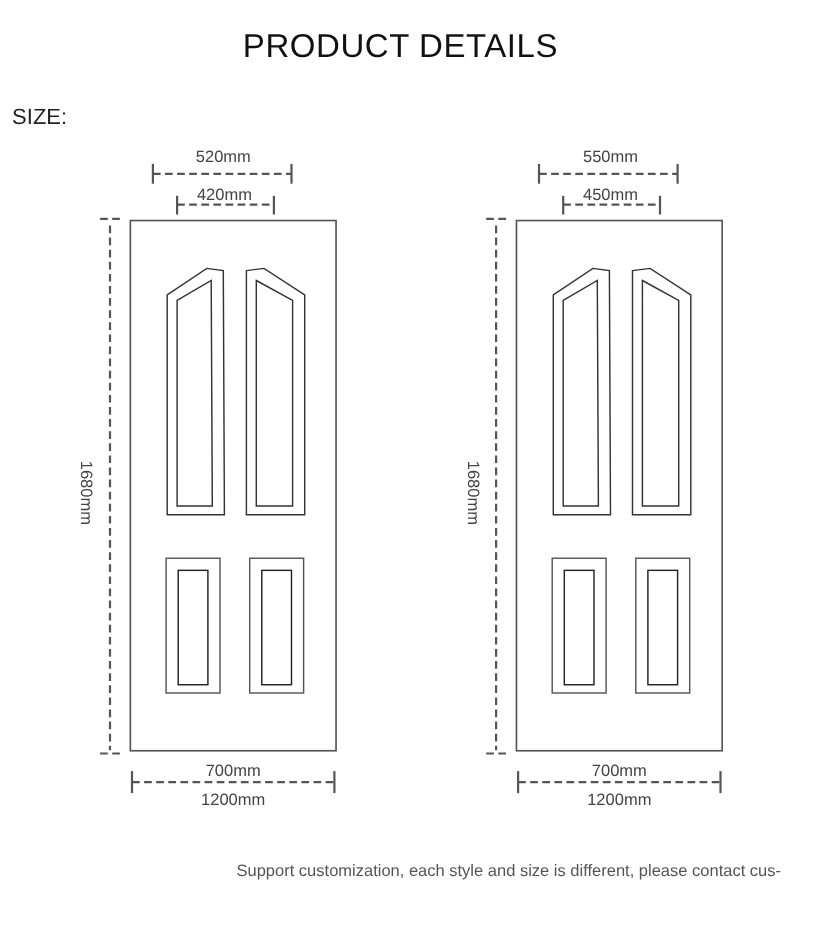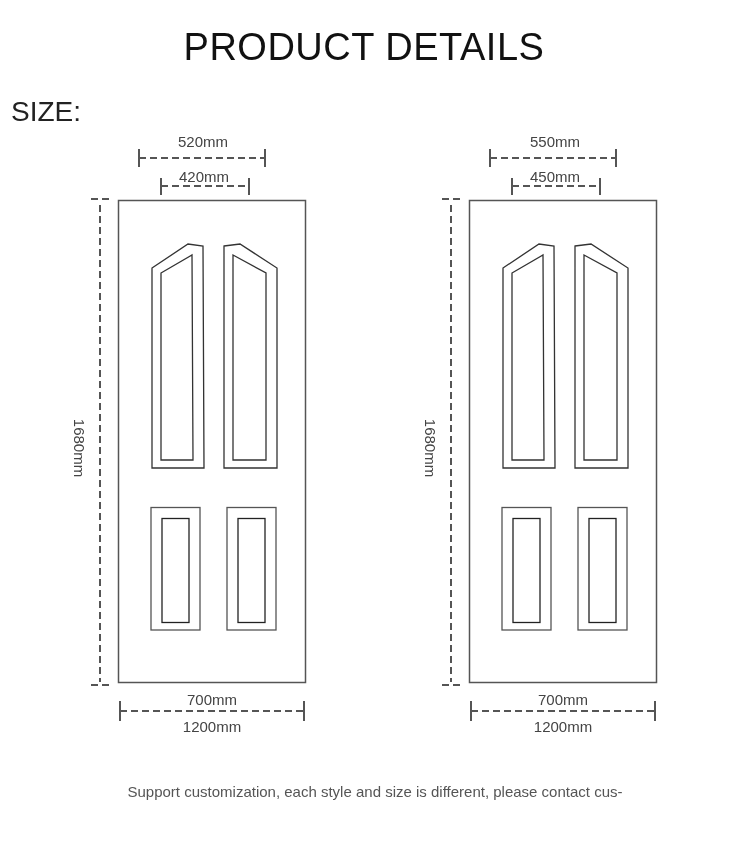--- a/index.html
+++ b/index.html
@@ -1,21 +1,21 @@
 <!DOCTYPE html>
 <html><head>
 <meta charset="utf-8">
 <style>
   html, body { margin: 0; padding: 0; background: #ffffff; }
   body { width: 750px; height: 859px; position: relative; overflow: hidden; font-family: "Liberation Sans", "DejaVu Sans", sans-serif; }
-  .title { position: absolute; top: 26px; left: 0; width: 728px; text-align: center; font-size: 38px; color: #111; letter-spacing: 0.5px; font-weight: normal; }
-  .size-label { position: absolute; top: 96px; left: 11px; font-size: 28px; color: #222; }
+  .title { position: absolute; top: 26px; left: 0; width: 728px; text-align: center; font-size: 30px; color: #111; letter-spacing: 0.5px; font-weight: normal; }
+  .size-label { position: absolute; top: 96px; left: 11px; font-size: 20px; color: #222; }
   .diagram { position: absolute; left: 0; top: 0; width: 750px; height: 859px; }
   .dimtext { font-family: "Liberation Sans", "DejaVu Sans", sans-serif; font-size: 15px; fill: #444; }
-  .note { position: absolute; top: 780px; left: 40px; width: 670px; text-align: center; font-size: 15px; line-height: 23px; color: #555; }
+  .note { position: absolute; top: 780px; left: 40px; width: 670px; text-align: right; font-size: 15px; line-height: 23px; color: #555; }
 </style>
 </head>
 <body>
 
 <div class="title">PRODUCT DETAILS</div>
 <div class="size-label">SIZE:</div>
 
 <svg class="diagram" width="750" height="859" viewBox="0 0 750 859" xmlns="http://www.w3.org/2000/svg">
   <defs>
     <g id="door-body">

